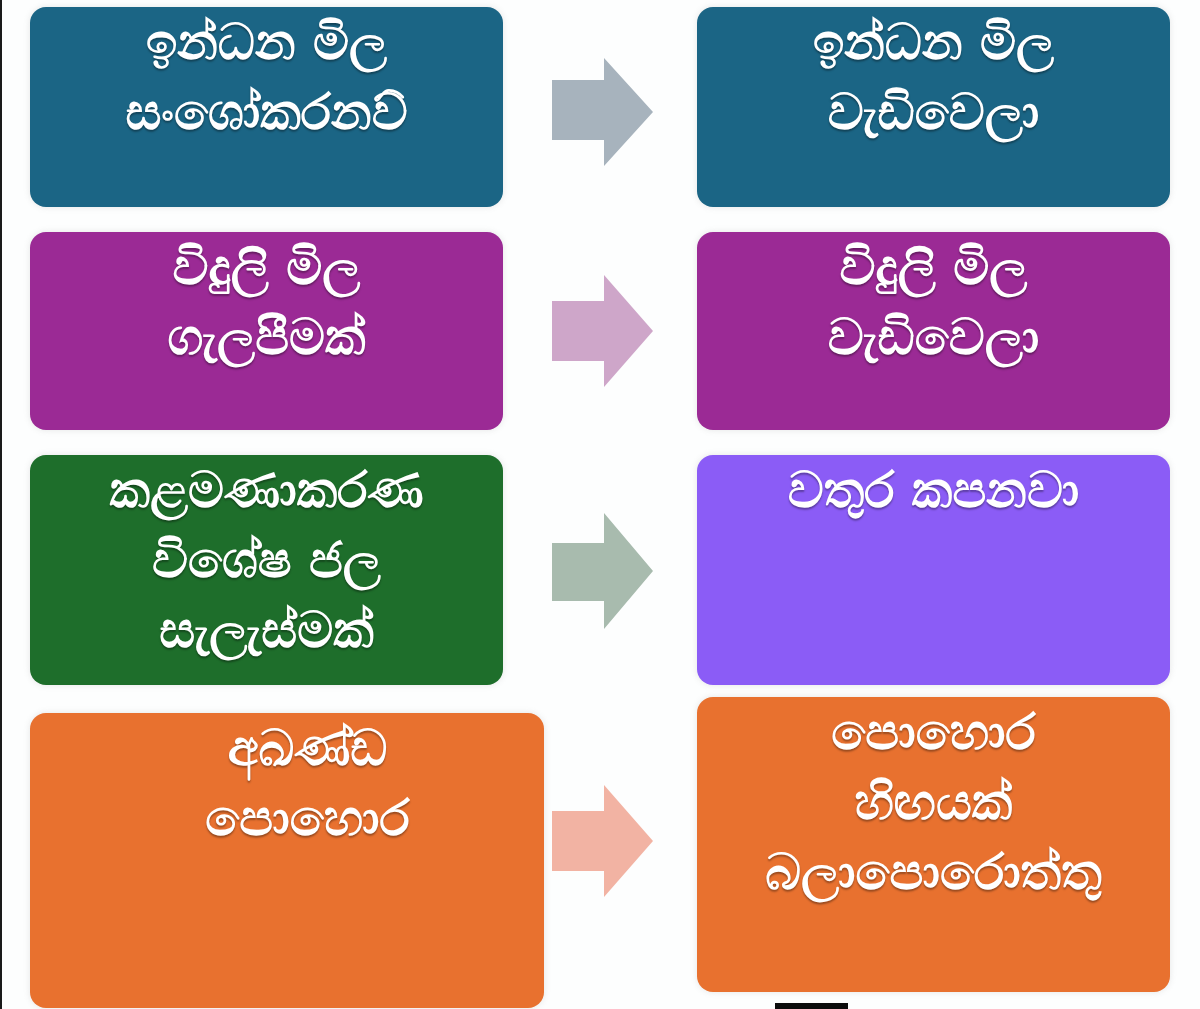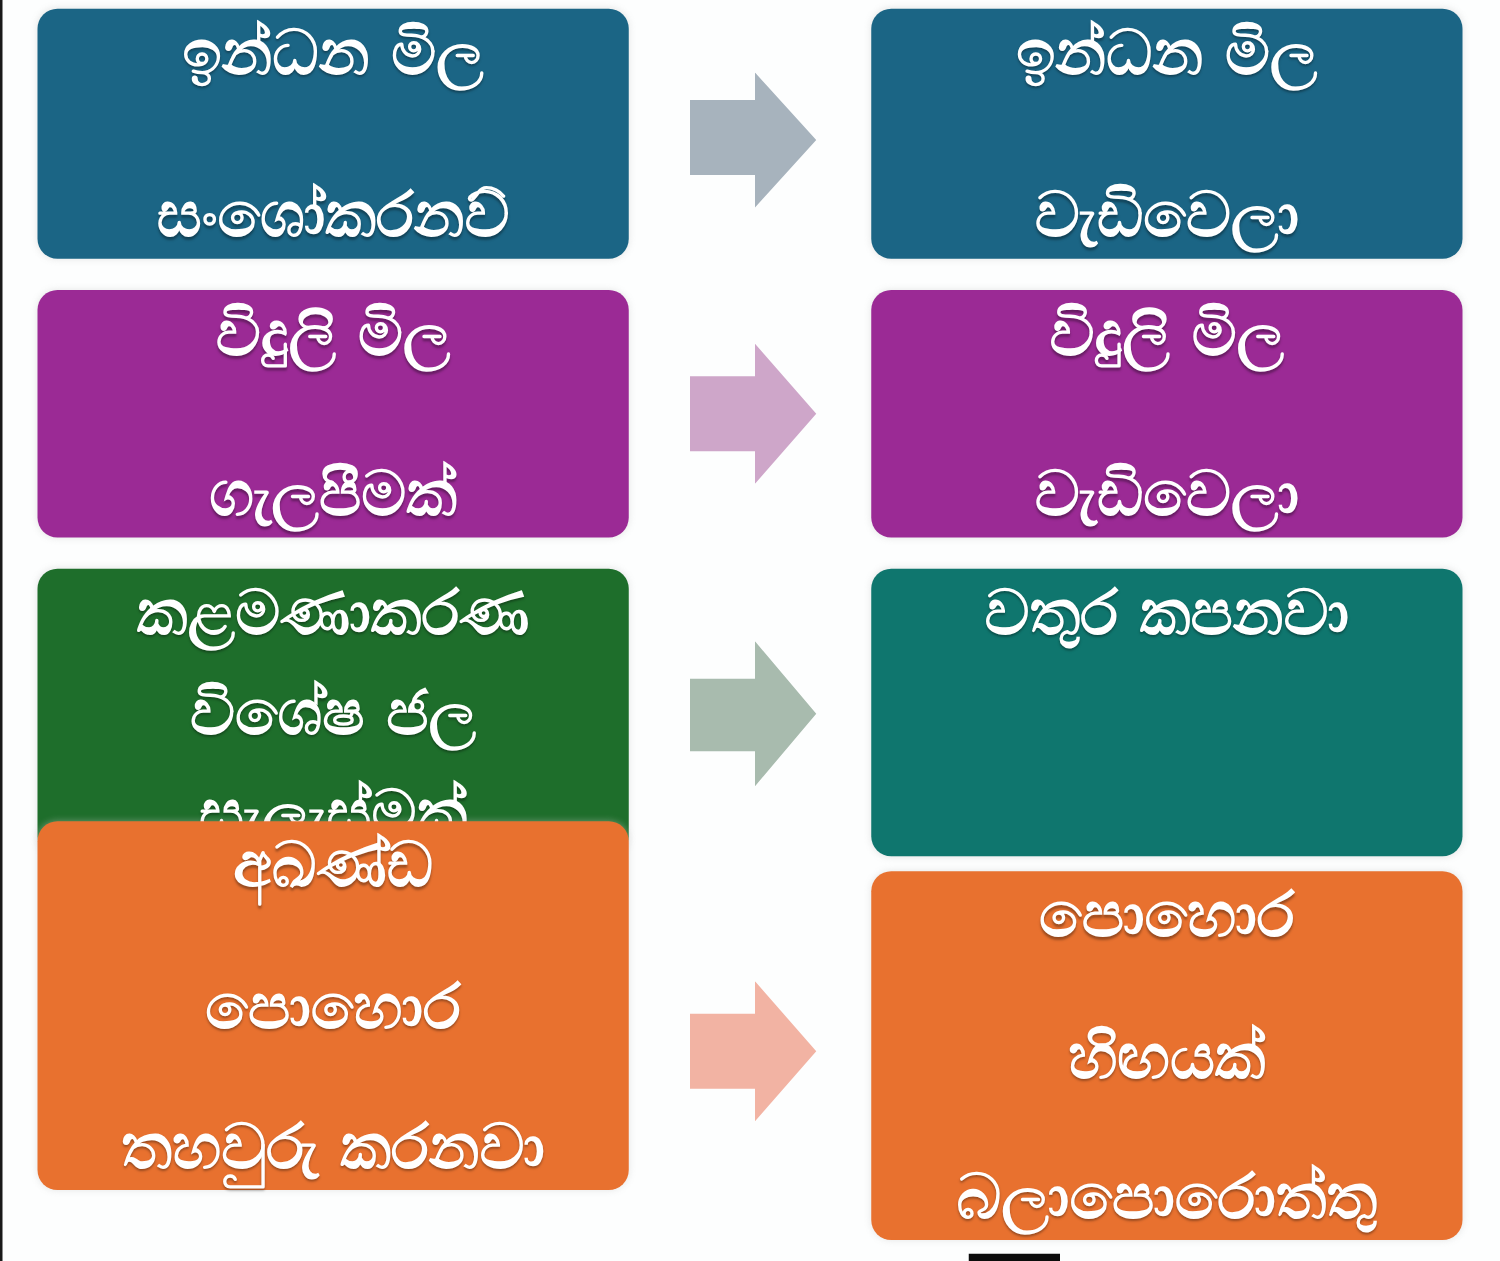--- a/index.html
+++ b/index.html
@@ -19,21 +19,21 @@
     left: 0; top: 0;
     width: 2px; height: 1009px;
     background: #1a1a1a;
   }
   .box {
     position: absolute;
     border-radius: 16px;
     display: flex;
     flex-direction: column;
     align-items: center;
-    justify-content: space-between;
+    justify-content: flex-start;
     text-align: center;
     color: #ffffff;
     font-weight: bold;
     font-size: 50px;
     line-height: 70px;
     box-shadow: 0 0 6px rgba(200,200,200,0.45);
   }
   .box .line {
     display: block;
     white-space: nowrap;
@@ -89,28 +89,27 @@
 <div class="box" style="left:30px; top:455px; width:473px; height:230px; background:#1e6e2b;">
   <span class="line">කළමණාකරණ</span>
   <span class="line">විශේෂ ජල</span>
   <span class="line">සැලැස්මක්</span>
 </div>
 <div class="arrow" style="left:552px; top:513px;">
   <svg width="102" height="116" viewBox="0 0 102 116">
     <polygon points="0,30 52,30 52,0 101,58 52,116 52,88 0,88" fill="#a8bbae"></polygon>
   </svg>
 </div>
-<div class="box" style="left:697px; top:455px; width:473px; height:230px; background:#0f766e;">
+<div class="box" style="left:697px; top:455px; width:473px; height:230px; background:#8b5cf6;">
   <span class="line">වතුර කපනවා</span>
 </div>
 
-<div class="box" style="left:30px; top:657px; width:473px; height:295px; background:#e8712f;">
+<div class="box" style="left:30px; top:713px; width:473px; height:295px; background:#e8712f;padding-left:41px;">
   <span class="line">අඛණ්ඩ</span>
   <span class="line">පොහොර</span>
-  <span class="line">තහවුරු කරනවා</span>
 </div>
 <div class="arrow" style="left:552px; top:785px;">
   <svg width="102" height="112" viewBox="0 0 102 112">
     <polygon points="0,26 52,26 52,0 101,56 52,112 52,86 0,86" fill="#f2b3a3"></polygon>
   </svg>
 </div>
 <div class="box" style="left:697px; top:697px; width:473px; height:295px; background:#e8712f;">
   <span class="line">පොහොර</span>
   <span class="line">හිඟයක්</span>
   <span class="line">බලාපොරොත්තු</span>

